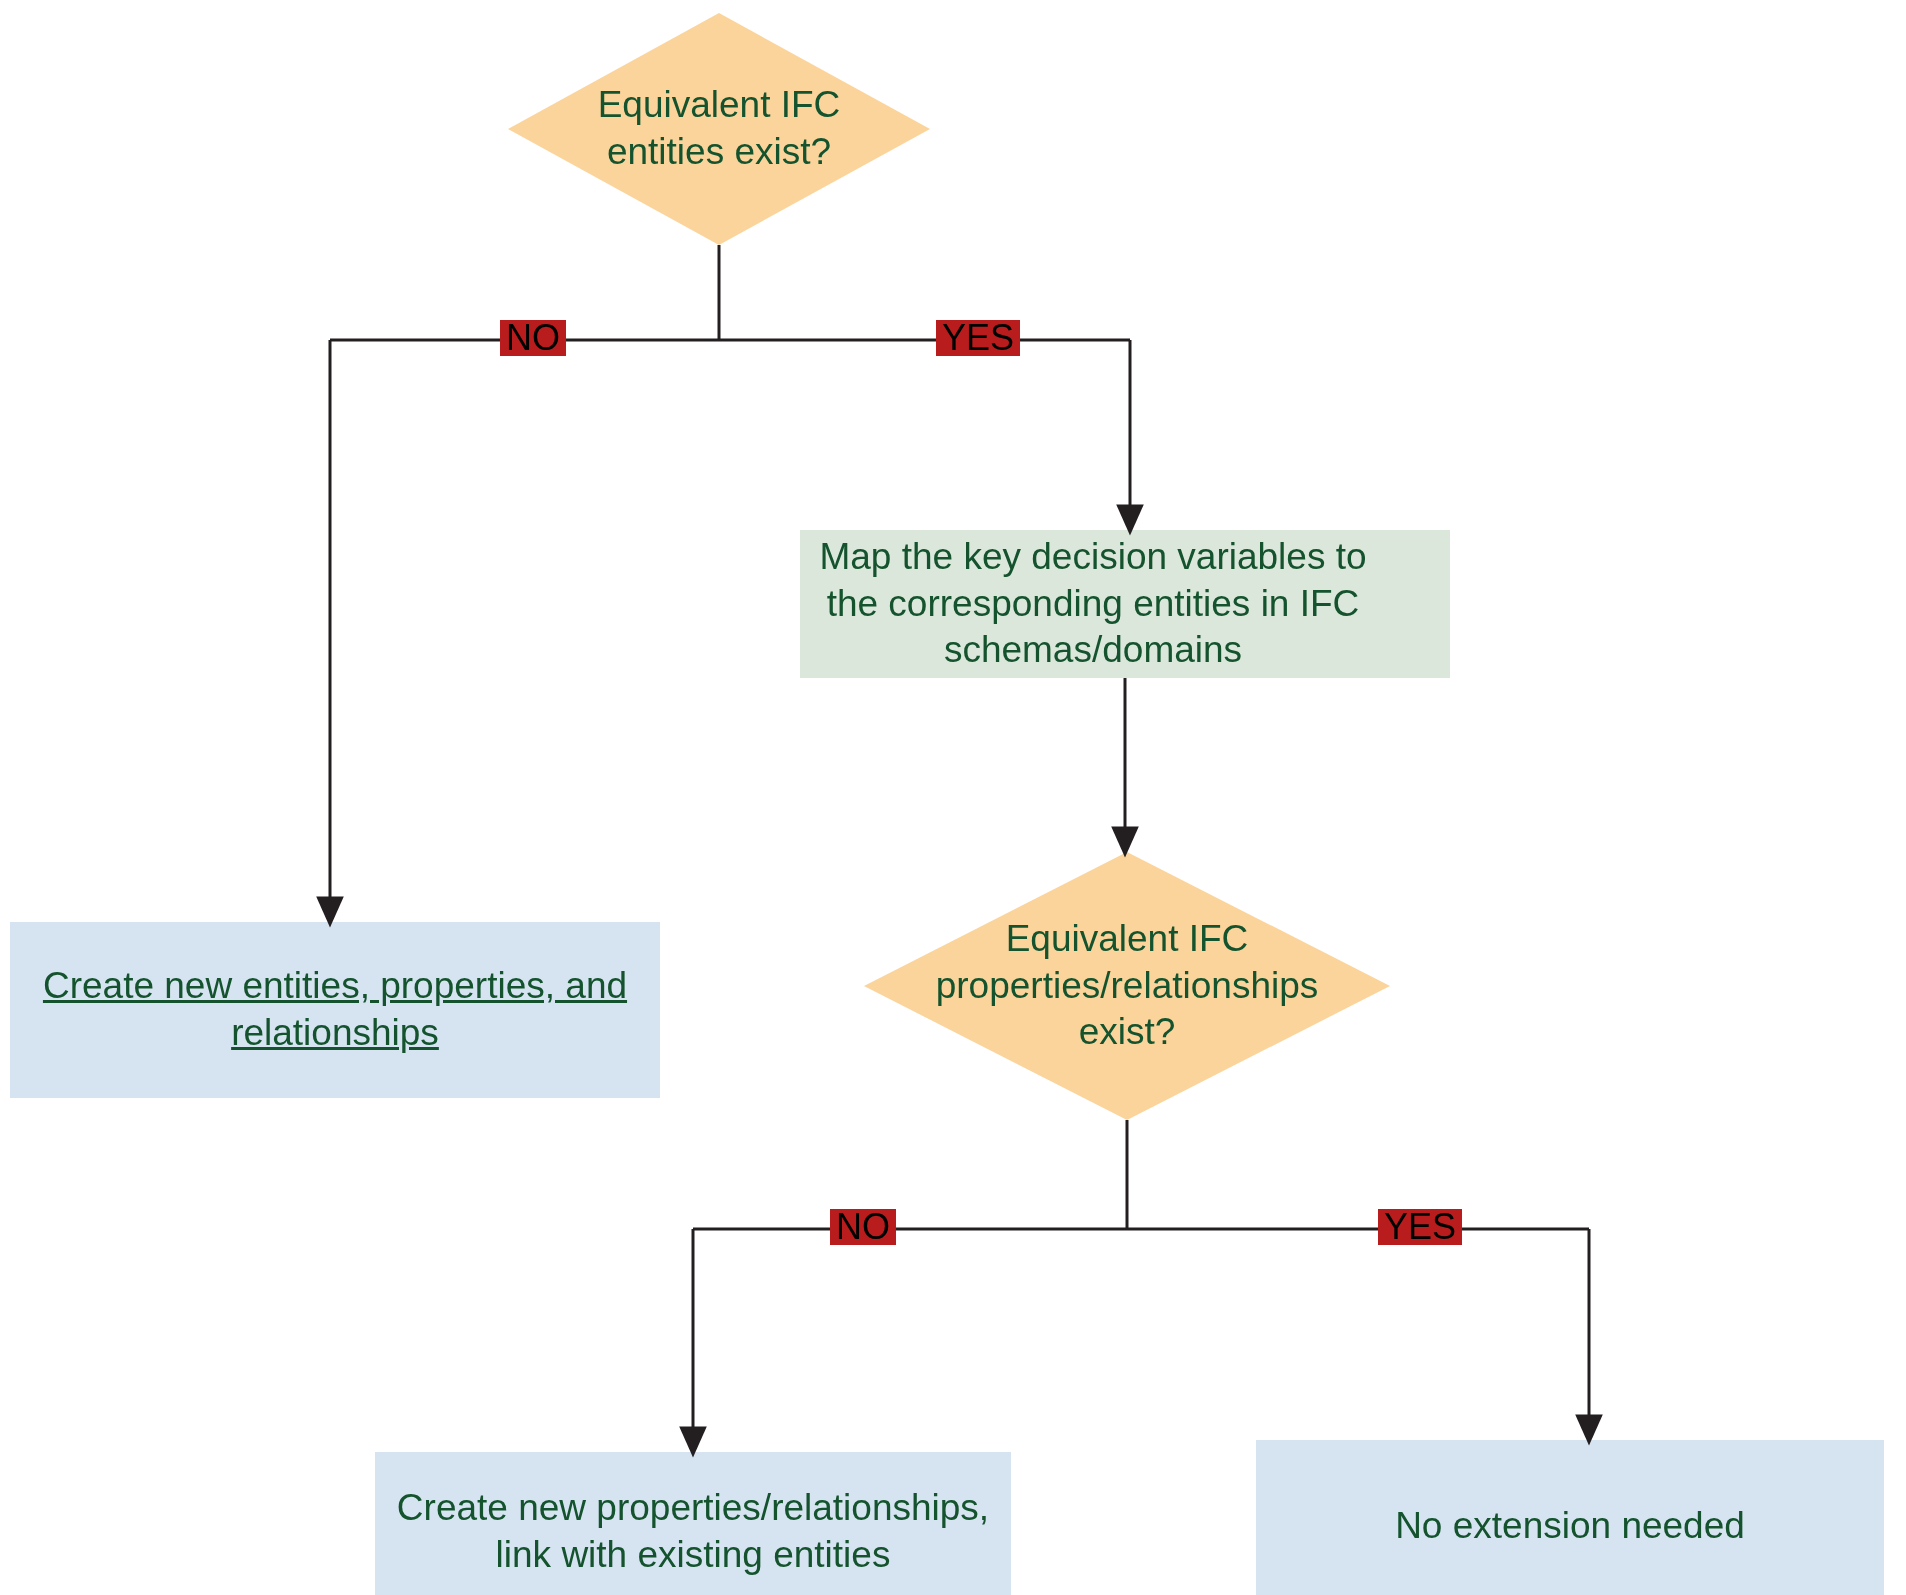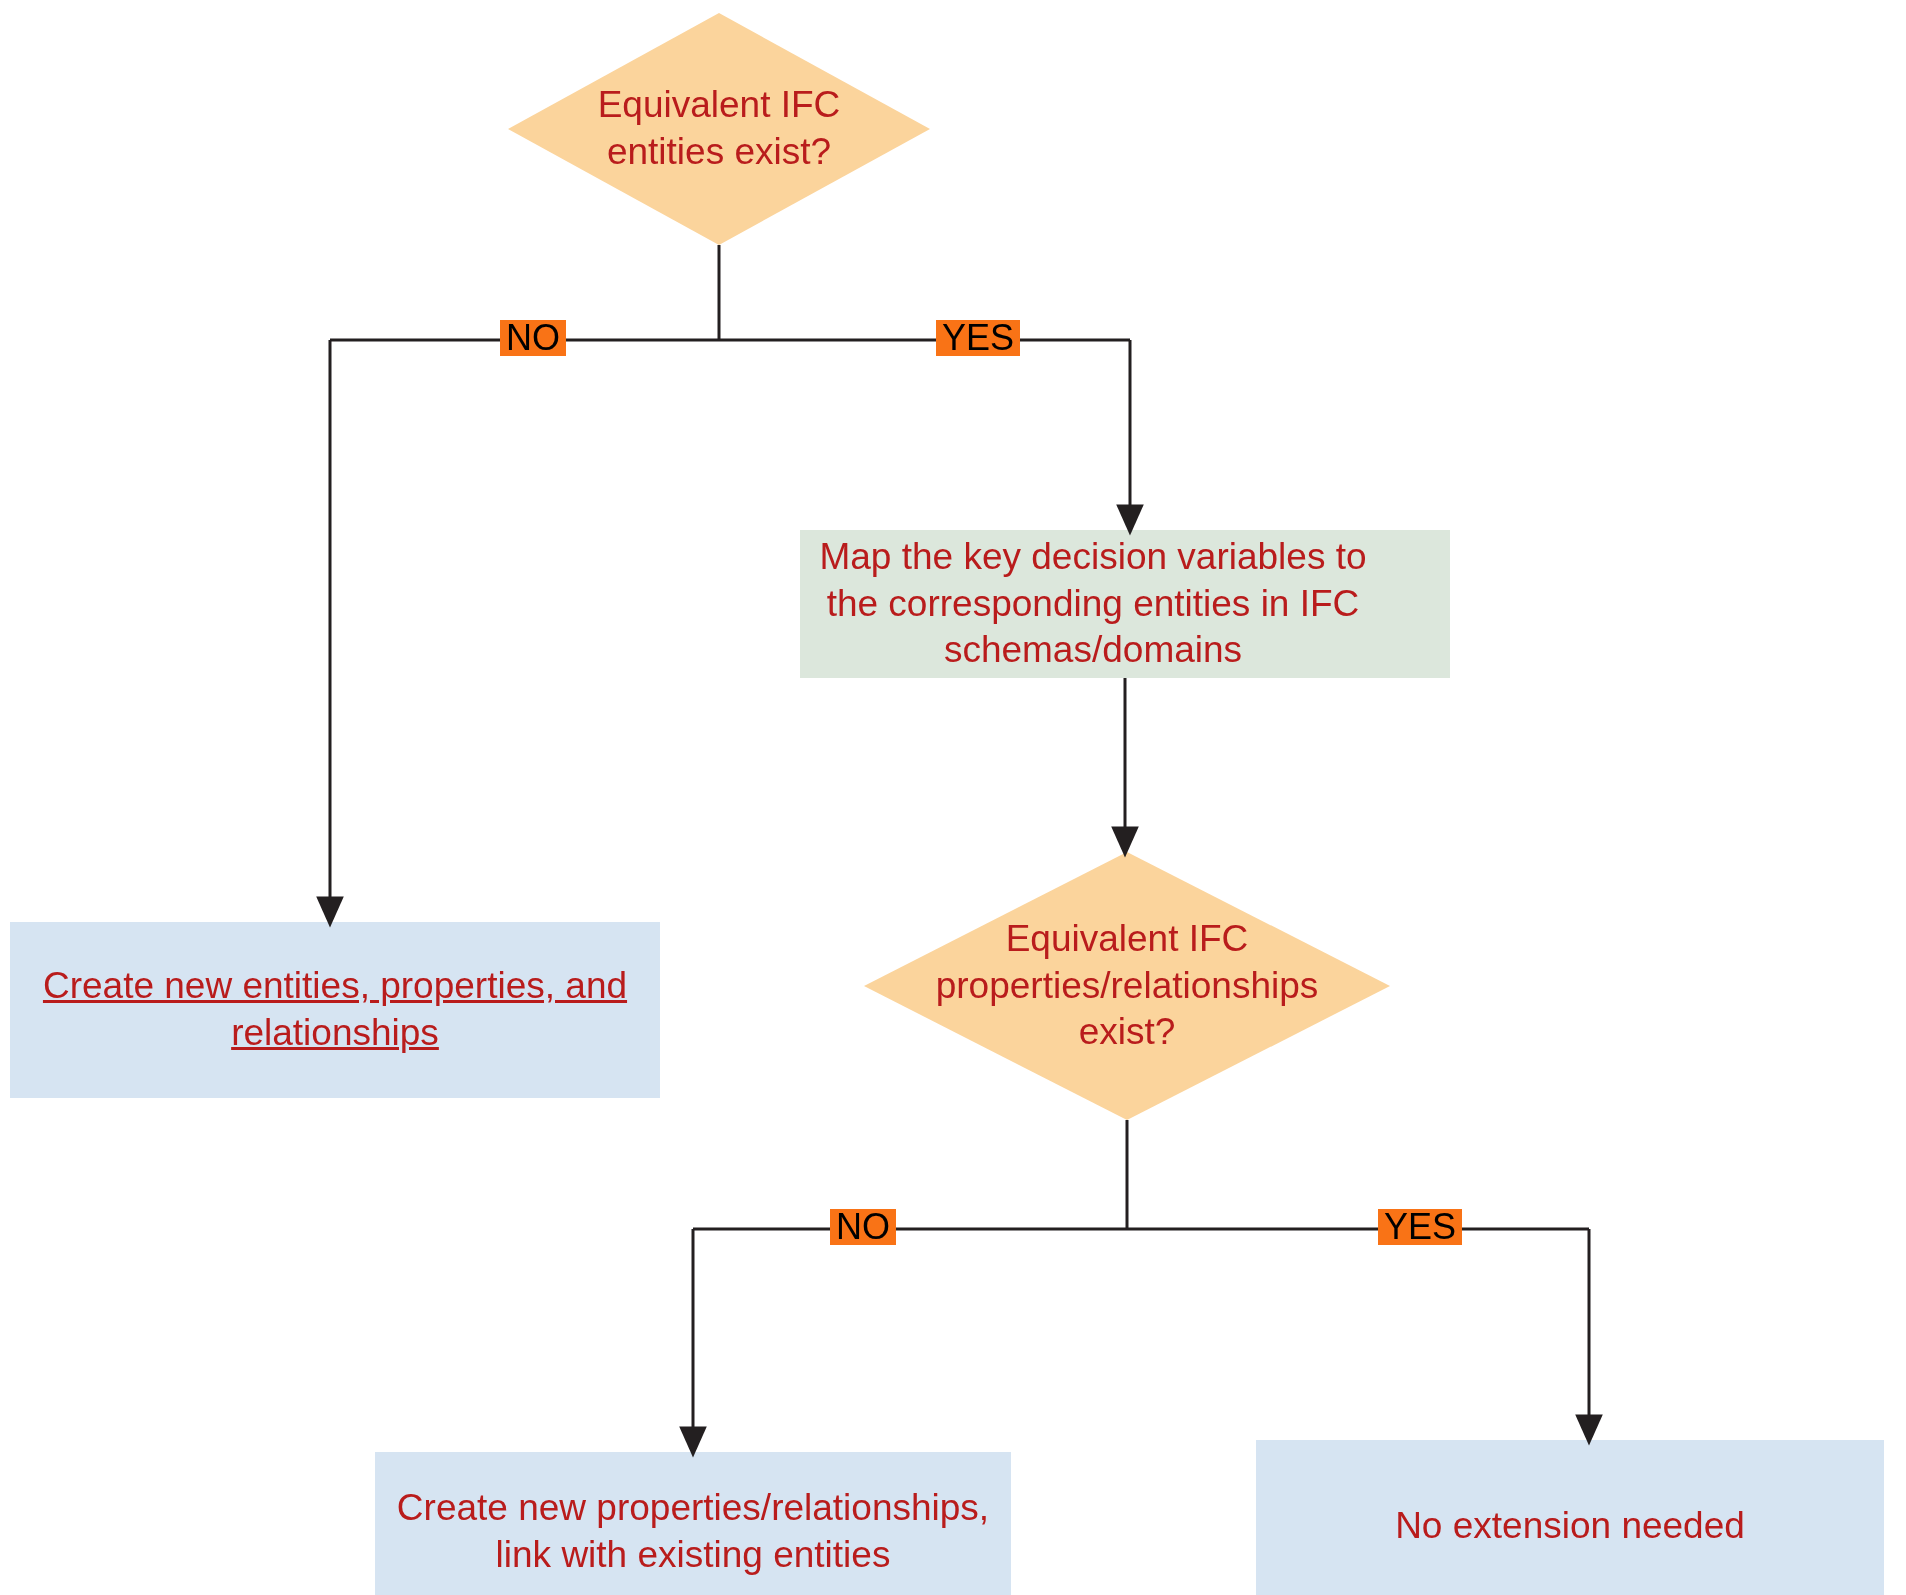--- a/index.html
+++ b/index.html
@@ -24,34 +24,34 @@
     left: 0;
     width: 1906px;
     height: 1595px;
   }
   .node-text {
     position: absolute;
     display: flex;
     align-items: center;
     justify-content: center;
     text-align: center;
-    color: #b91c1c;
+    color: #14532d;
     font-family: "Liberation Sans", sans-serif;
     font-size: 37px;
     line-height: 1.26;
     white-space: pre-line;
     pointer-events: none;
   }
   .edge-label {
     position: absolute;
     color: #000000;
     font-family: "Liberation Sans", sans-serif;
     font-size: 36px;
     line-height: 1;
-    background: #f97316;
+    background: #b91c1c;
     padding: 0 6px;
     white-space: nowrap;
   }
   .hit {
     position: absolute;
     cursor: default;
   }
 </style>
 </head>
 <body>

